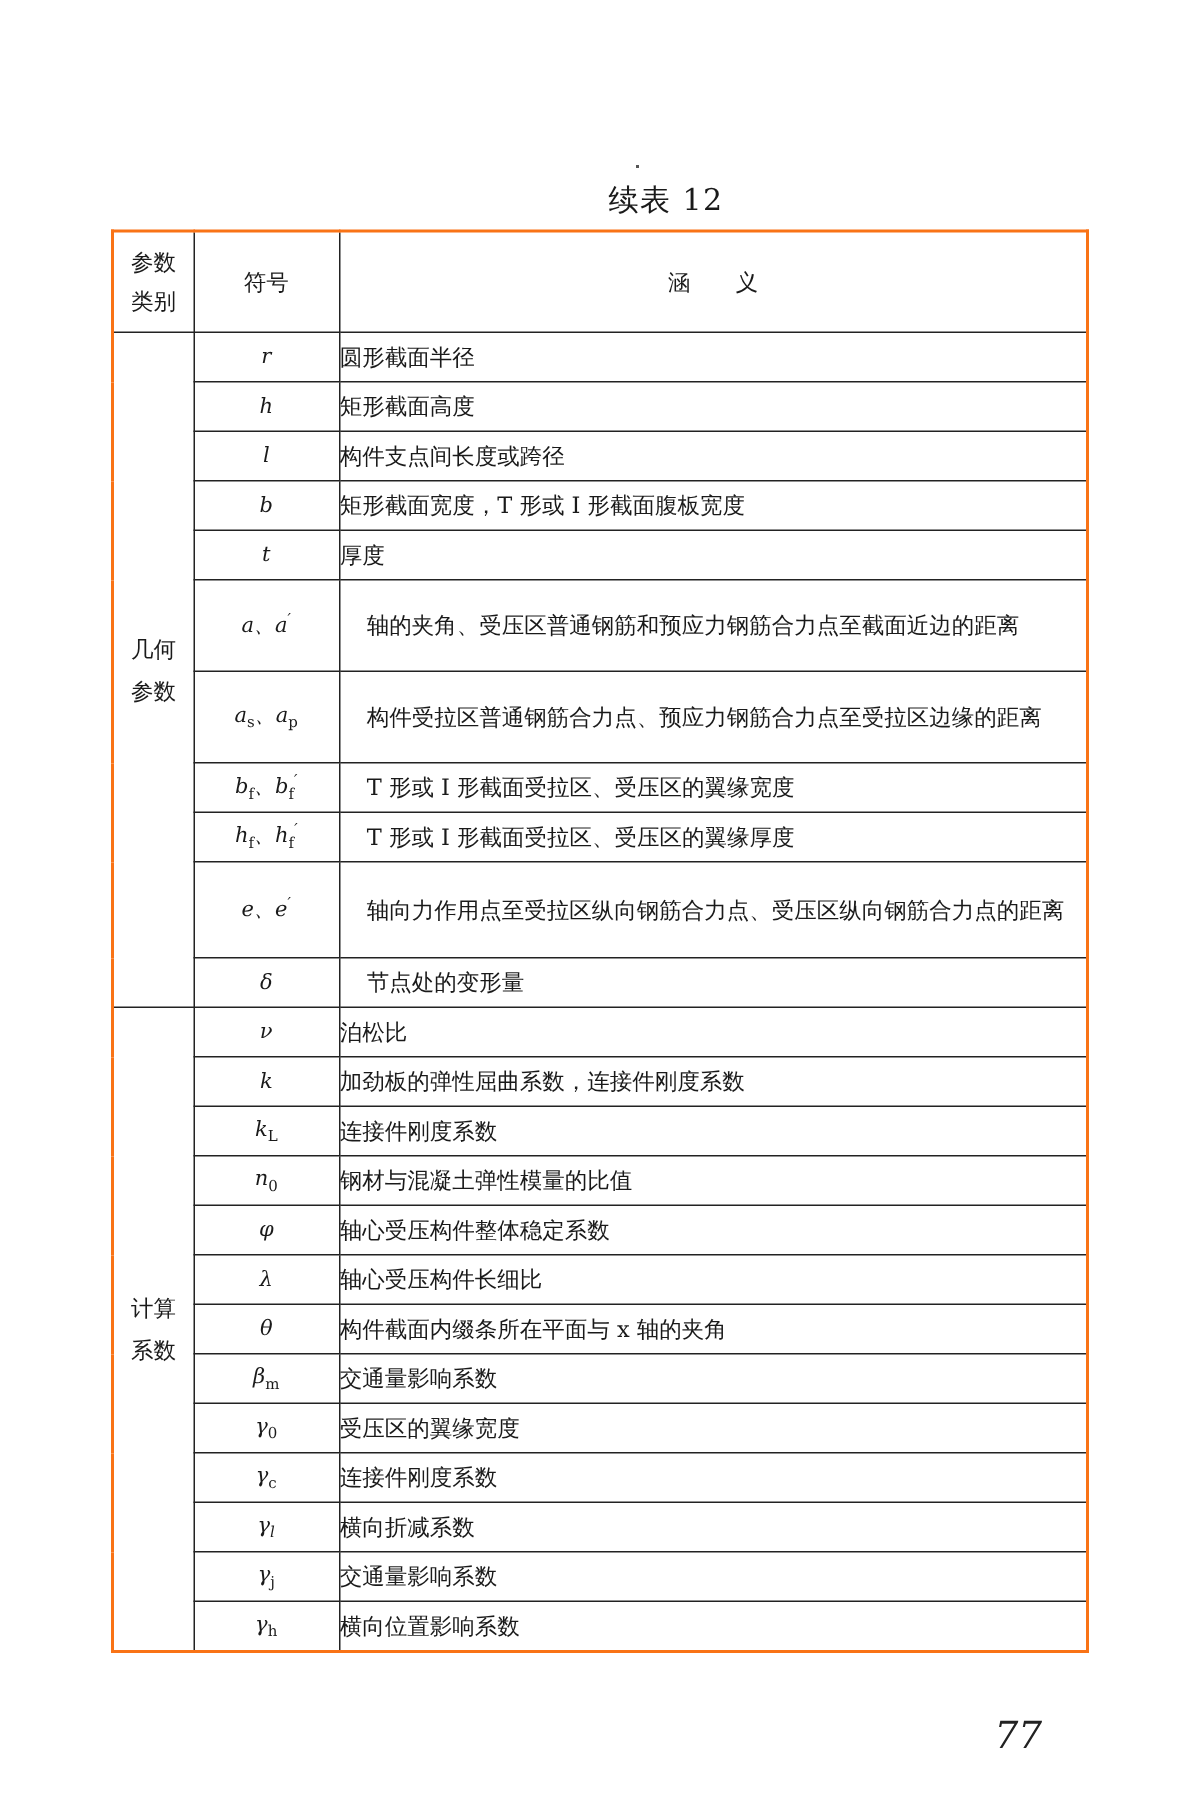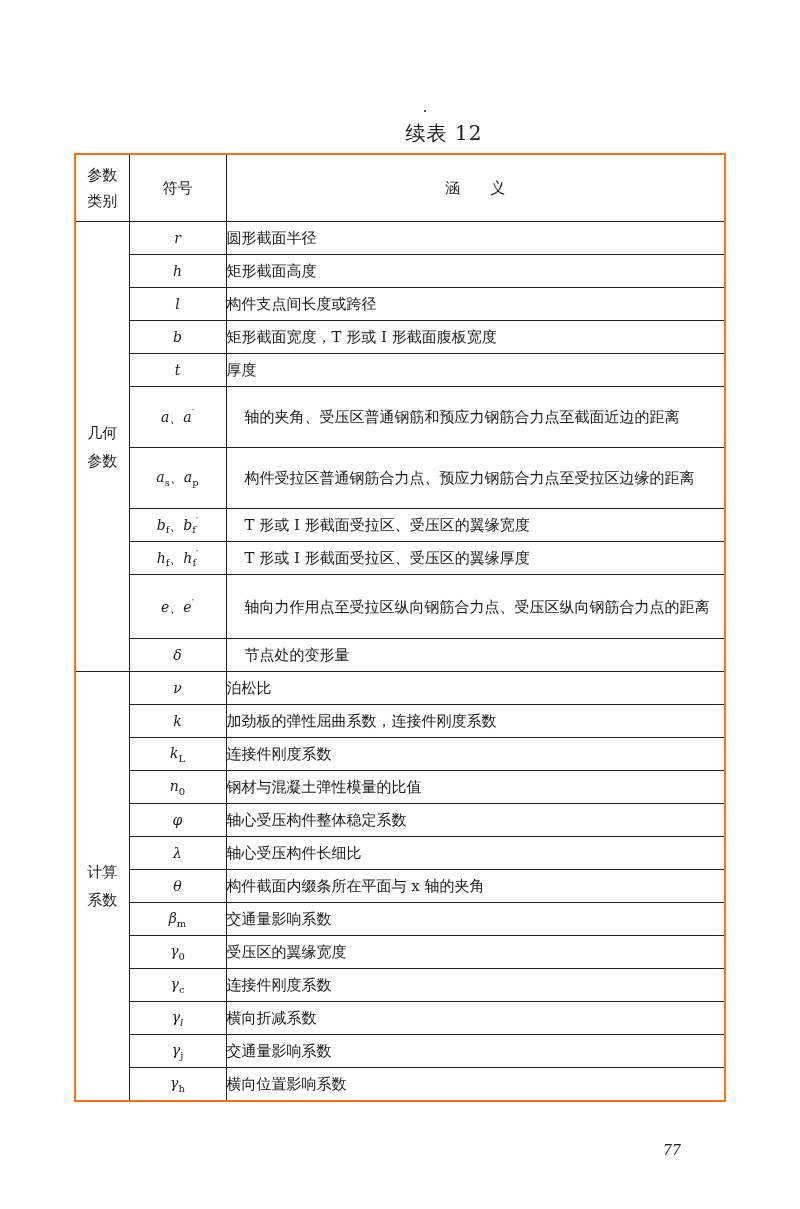--- a/index.html
+++ b/index.html
@@ -17,21 +17,21 @@
   th.cat { line-height: 26px; text-align: center; }
   td.cat { text-align: center; font-size: 15px; line-height: 28px; font-weight: bold; vertical-align: middle; margin-left: 20px; }
   td.sym { text-align: center; font-style: italic; font-size: 14px; font-family: "DejaVu Serif", serif; }
   td.sym sub { font-size: 10px; font-style: normal; }
   td.sym sup { font-size: 10px; }
   td.def { font-size: 15px; padding-left: 14px; padding-right: 6px; line-height: 31px; }
   td.def.indent { text-indent: 1.2em; }
   tr.r1 td { height: 32px; }
   tr.r2 td { height: 60px; }
   tr.r2 td.def { line-height: 30px; }
-  .pageno { position: absolute; left: 663px; top: 1142px; font-style: italic; font-size: 14px; color: #222; }
+  .pageno { position: absolute; left: 663px; top: 1142px; font-style: italic; font-size: 25px; color: #222; }
 </style>
 </head>
 <body>
 
 <div class="dot"></div>
 <div class="caption">续表 12</div>
 
 <table class="main">
   <colgroup>
       <col class="c1">

